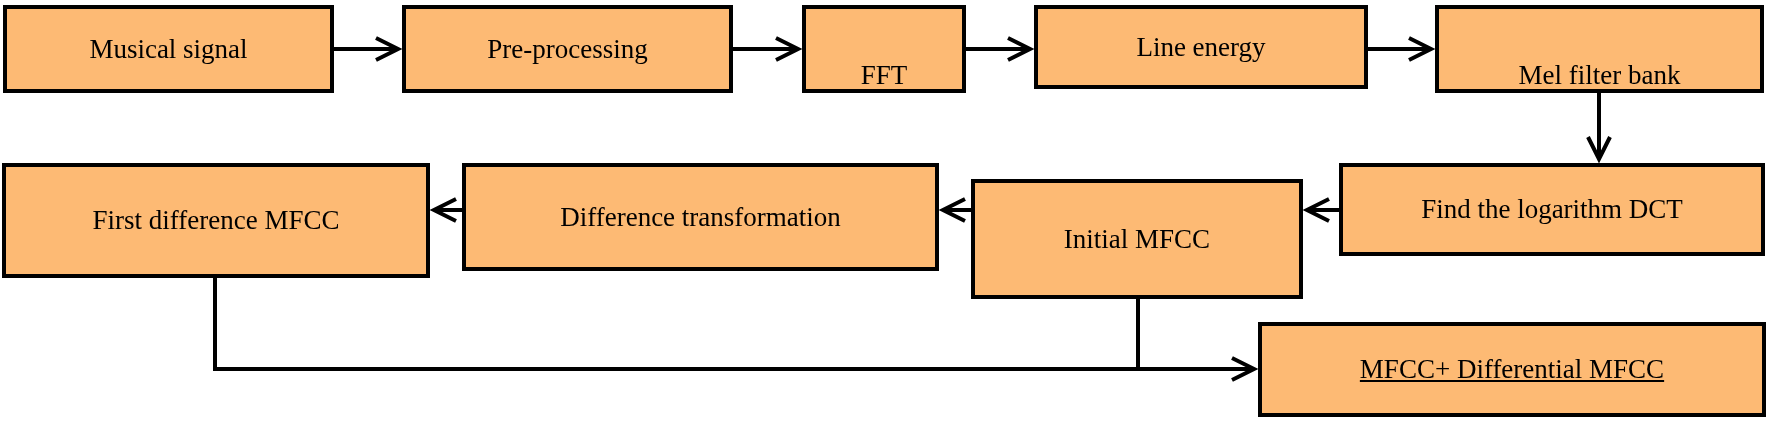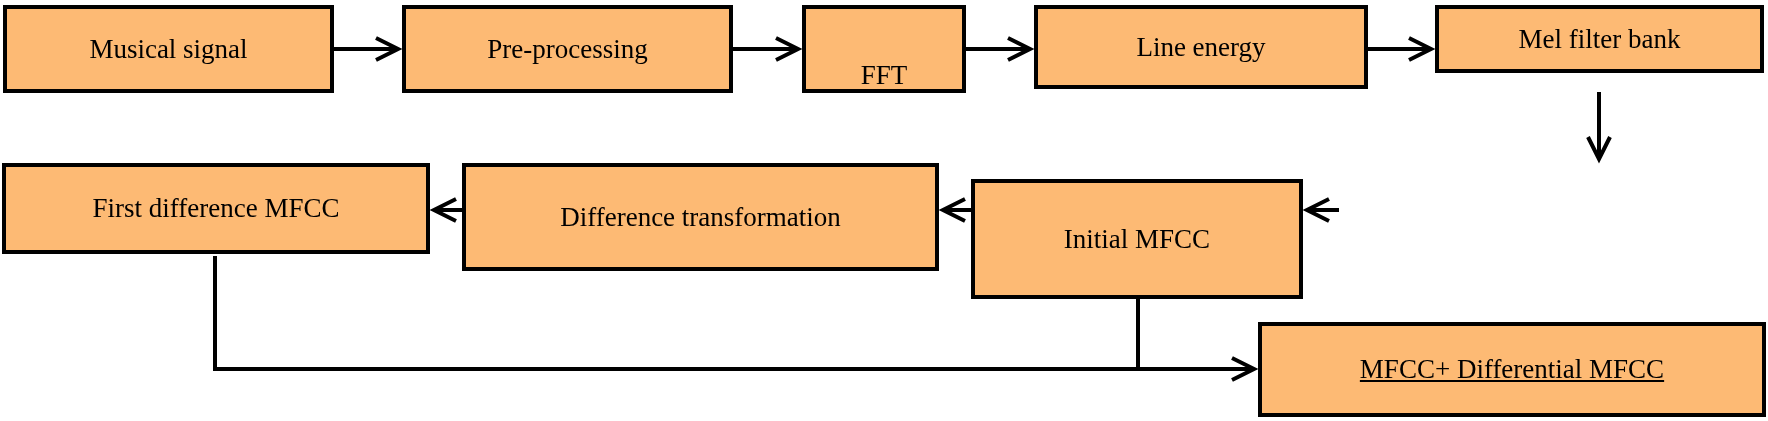--- a/index.html
+++ b/index.html
@@ -71,31 +71,34 @@
   </div>
   <div class="node" style="left:402px; top:5px; width:331px; height:88px;">
     <span>Pre-processing</span>
   </div>
   <div class="node" style="left:802px; top:5px; width:164px; height:88px;align-items:flex-end;">
     <span>FFT</span>
   </div>
   <div class="node" style="left:1034px; top:5px; width:334px; height:84px;">
     <span>Line energy</span>
   </div>
-  <div class="node" style="left:1435px; top:5px; width:329px; height:68px;">
+  <div class="node" style="left:1435px; top:5px; width:329px; height:88px;align-items:flex-end;">
     <span>Mel filter bank</span>
   </div>
 
-  <div class="node" style="left:2px; top:163px; width:428px; height:91px;">
+  <div class="node" style="left:2px; top:163px; width:428px; height:115px;">
     <span>First difference MFCC</span>
   </div>
   <div class="node" style="left:462px; top:163px; width:477px; height:108px;">
     <span>Difference transformation</span>
   </div>
   <div class="node" style="left:971px; top:163px; width:332px; height:120px;margin-top:16px;">
     <span>Initial MFCC</span>
+  </div>
+  <div class="node" style="left:1339px; top:163px; width:426px; height:93px;">
+    <span>Find the logarithm DCT</span>
   </div>
 
   <div class="node" style="left:1258px; top:322px; width:508px; height:95px;text-decoration:underline;">
     <span>MFCC+ Differential MFCC</span>
   </div>
 
 </div>
 
 </body></html>

